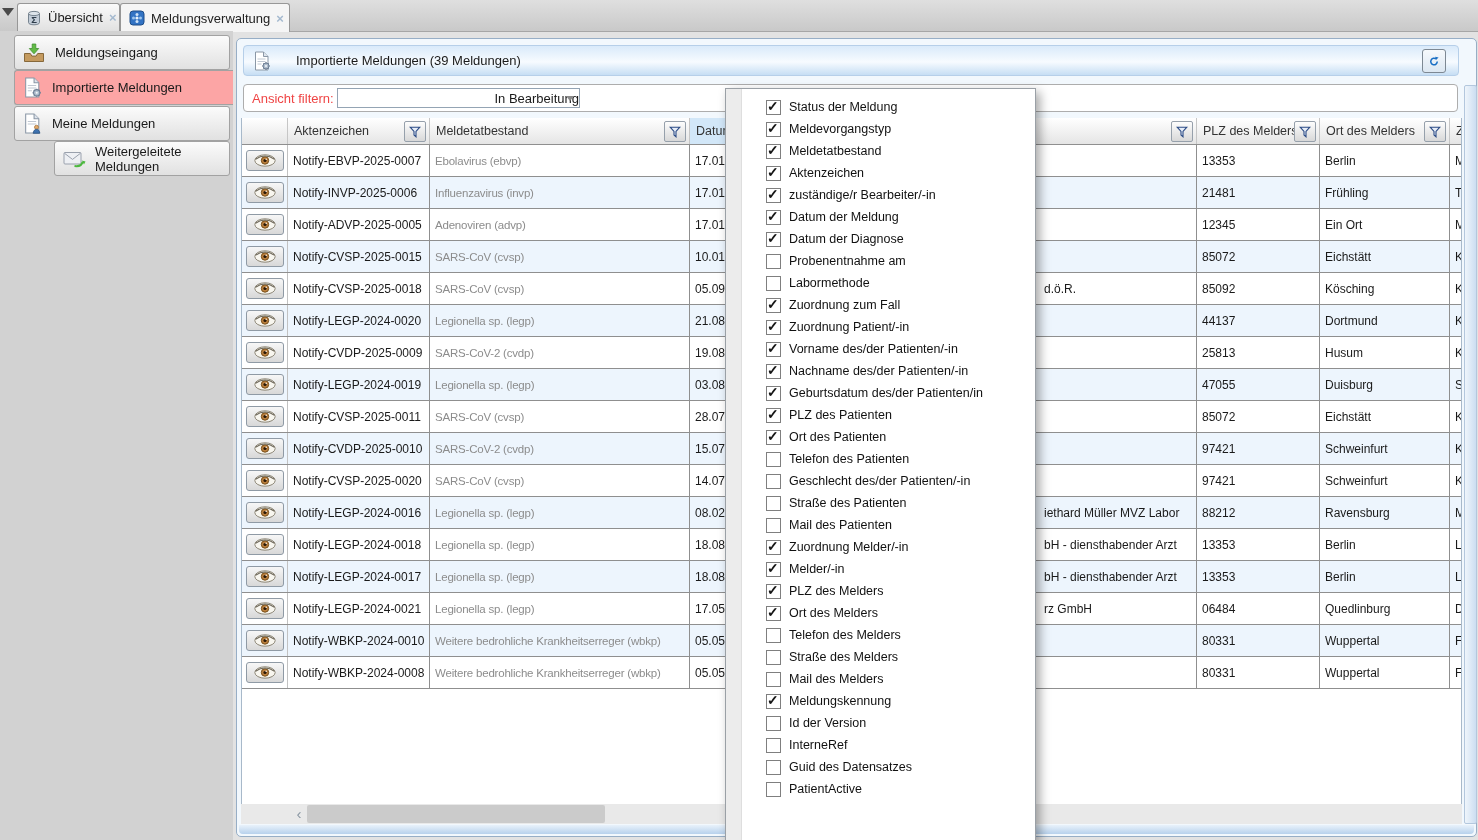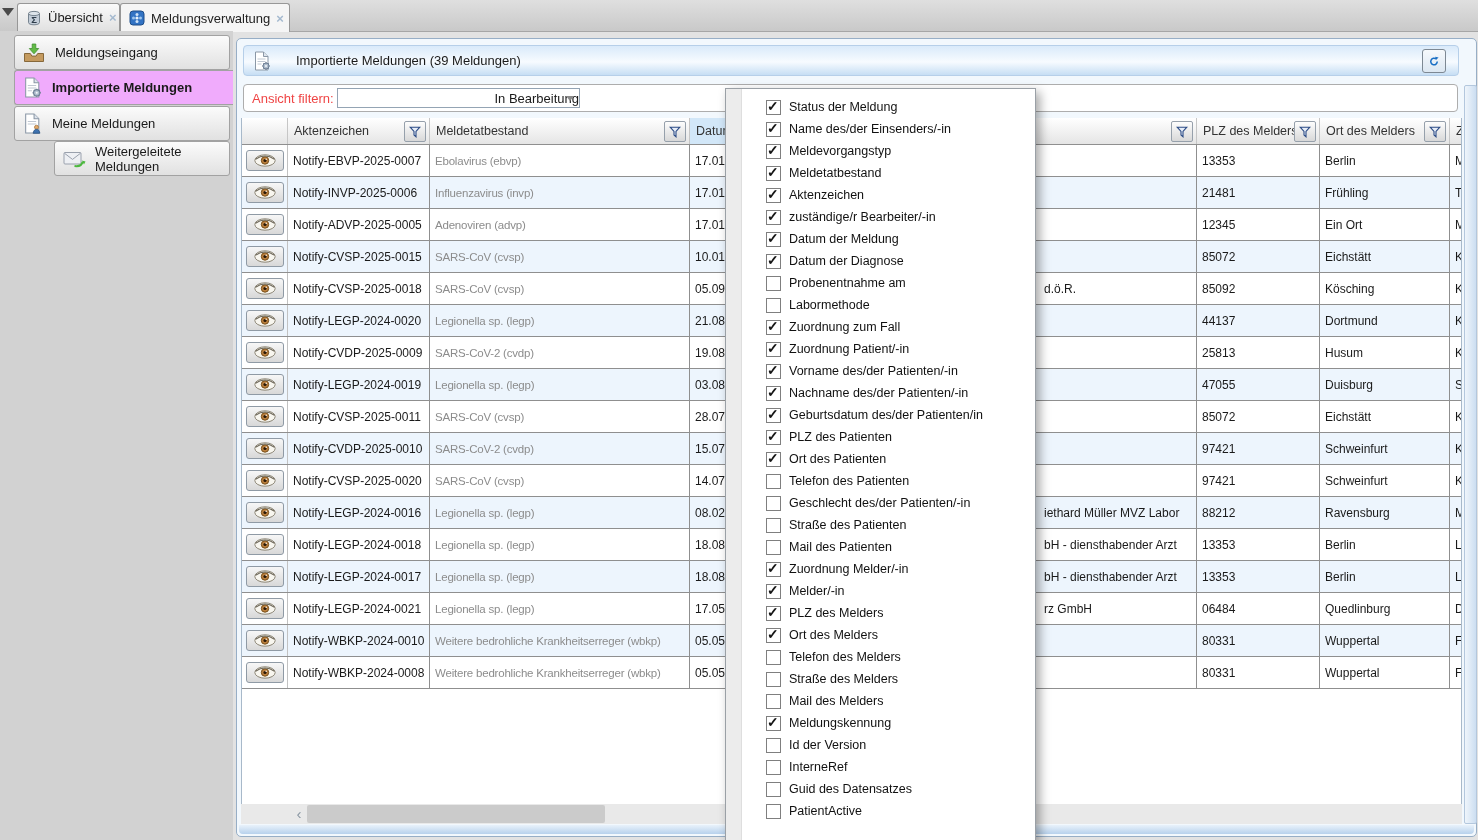--- a/index.html
+++ b/index.html
@@ -18,21 +18,21 @@
   .tab.t2{left:120px;width:152px;background:#f5f5f5;height:28px;}
   .tab-close{color:#a4b9cf;font-weight:bold;font-size:13px;margin-left:auto;cursor:pointer;}
   .tab-close::before{content:"×";}
   .tab svg{flex:none;}
 
   
   .sidebar{position:absolute;left:0;top:31px;width:233px;bottom:0;background:#d2d2d2;}
   .side-item{position:absolute;left:14px;right:3px;height:33px;
        background:linear-gradient(#fbfbfb,#e1e1e1);border:1px solid #a2a2a2;border-radius:3px;
        display:flex;align-items:center;gap:9px;padding:0 7px;font-size:13px;cursor:pointer;}
-  .side-item.active{background:#f0abfc;right:0;border-right:none;border-radius:3px 0 0 3px;font-weight:bold;}
+  .side-item.active{background:#fca5a5;right:0;border-right:none;border-radius:3px 0 0 3px;font-weight:normal;}
   .si0{top:4px;} .si1{top:39px;} .si2{top:75px;} .si3{top:110px;margin-left:40px;}
   .side-item svg{flex:none;}
 
   
   .panel{position:absolute;left:236px;top:38px;width:1239px;height:797px;
          background:#f2f8fd;border:1px solid #97aec6;border-radius:5px;}
   .panel-bottom{position:absolute;left:2px;right:2px;bottom:2px;height:9px;
          background:linear-gradient(#e9f2fb,#b7d1ec);border-radius:0 0 4px 4px;}
   .vscroll{position:absolute;left:1227px;top:46px;width:11px;height:737px;
          background:linear-gradient(90deg,#eff5fb,#ccdef1);border:1px solid #b3c7dd;border-radius:2px;cursor:pointer;}
@@ -604,24 +604,20 @@
 
   <div class="chooser">
     <div class="chooser-gutter"></div>
     <div class="cc-list">
       <div class="cc-item checked">
           <span class="cb"></span>
           <span class="cc-label">Status der Meldung</span>
         </div>
         <div class="cc-item checked">
           <span class="cb"></span>
-          <span class="cc-label">Name des/der Einsenders/-in</span>
-        </div>
-        <div class="cc-item checked">
-          <span class="cb"></span>
           <span class="cc-label">Meldevorgangstyp</span>
         </div>
         <div class="cc-item checked">
           <span class="cb"></span>
           <span class="cc-label">Meldetatbestand</span>
         </div>
         <div class="cc-item checked">
           <span class="cb"></span>
           <span class="cc-label">Aktenzeichen</span>
         </div>

